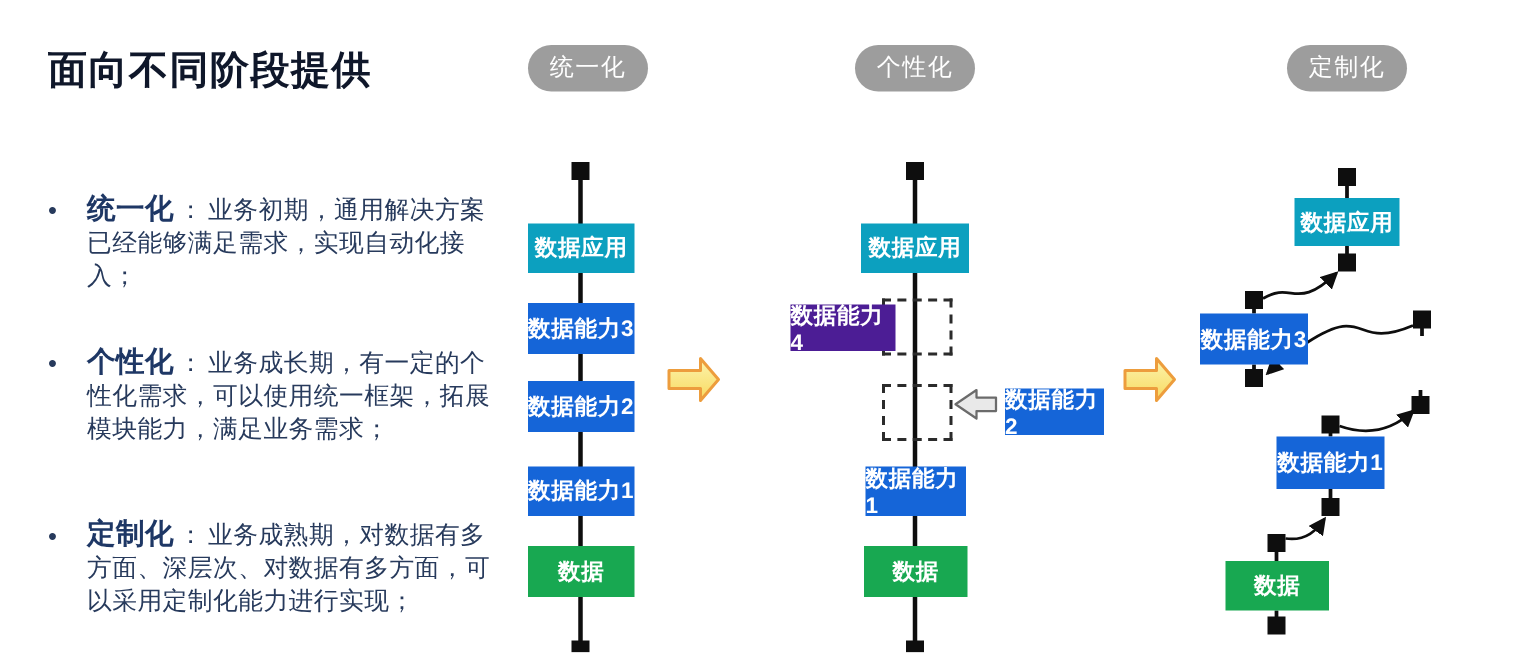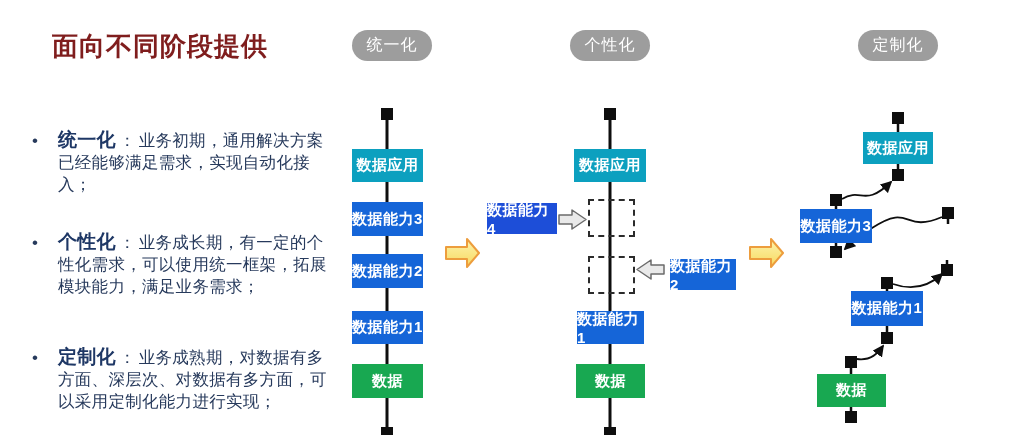--- a/index.html
+++ b/index.html
@@ -1,35 +1,35 @@
 <!DOCTYPE html>
 <html><head>
 <meta charset="utf-8">
 <style>
   html,body{margin:0;padding:0;background:#ffffff;}
   #canvas{
     position:relative;width:1023px;height:435px;background:#ffffff;overflow:hidden;
     font-family:"Liberation Sans","DejaVu Sans",sans-serif;
   }
   
-  .title{position:absolute;left:52px;top:30px;color:#7f1d1d;font-size:26px;font-weight:bold;line-height:33px;letter-spacing:1px;}
+  .title{position:absolute;left:32px;top:30px;color:#0f172a;font-size:26px;font-weight:bold;line-height:33px;letter-spacing:1px;}
   .bullet{position:absolute;left:32px;display:flex;align-items:flex-start;width:296px;color:#273a5c;}
   .bullet .dot{width:14px;flex:0 0 14px;font-size:17px;line-height:24px;color:#273a5c;margin-right:12px;}
   .bullet .btxt{flex:1;font-size:16.5px;line-height:22px;letter-spacing:0.3px;}
   .bullet .term{font-size:19px;font-weight:bold;color:#1e3765;}
   .bullet .colon{margin:0 3px;}
   
   .pill{position:absolute;width:80px;height:31px;background:#9d9d9d;border-radius:16px;color:#fff;
         font-size:16px;display:flex;align-items:center;justify-content:center;z-index:4;letter-spacing:1px;}
   .dbox{position:absolute;color:#fff;font-size:15px;display:flex;align-items:center;justify-content:center;
         z-index:2;letter-spacing:0.5px;font-weight:bold;}
   .teal{background:#0ca0bf;}
   .blue{background:#1565d8;}
   .green{background:#18a851;}
-  .orange{background:#1d4ed8;}
+  .orange{background:#4c1d95;margin-left:40px;}
   .dashed{position:absolute;border:2px dashed #2b2b2b;background:transparent;z-index:2;}
   .node{position:absolute;width:12px;height:12px;background:#0e0e0e;z-index:3;}
   .node.half{height:8px;}
   #wires{position:absolute;left:0;top:0;z-index:1;}
 </style>
 </head>
 <body>
 
 <div id="canvas">
 

